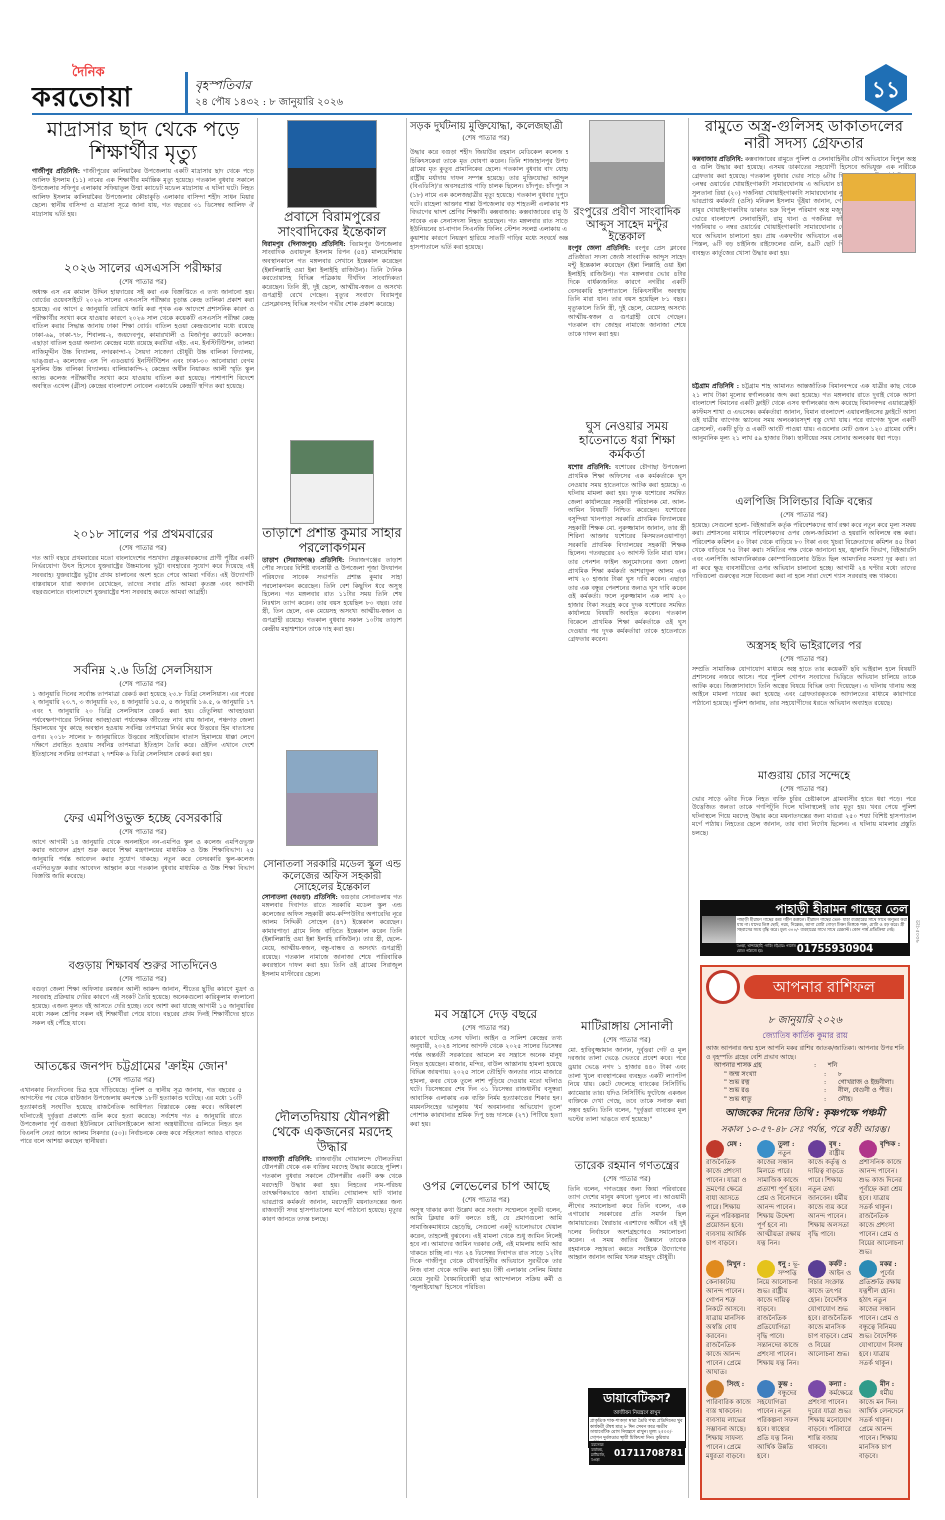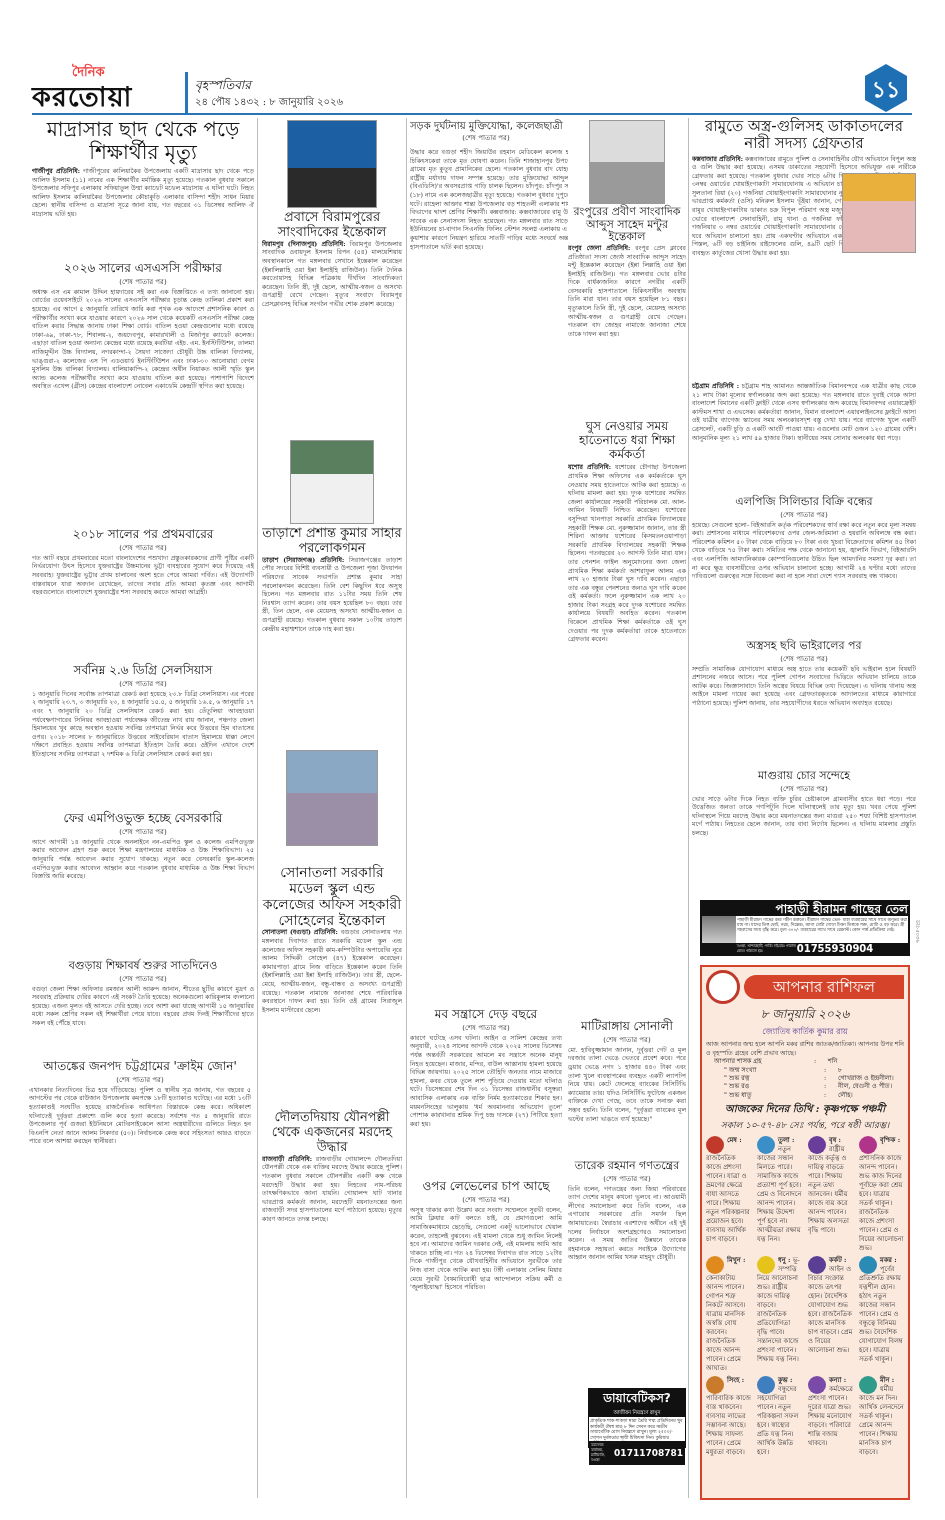--- a/index.html
+++ b/index.html
@@ -72,21 +72,21 @@
   <div class="sub">(শেষ পাতার পর)</div>
   <div class="txt" style="height:120px">আগে আগামী ১৪ জানুয়ারি থেকে অনলাইনে নন-এমপিও স্কুল ও কলেজ এমপিওভুক্ত করার আবেদন গ্রহণ শুরু করবে শিক্ষা মন্ত্রণালয়ের মাধ্যমিক ও উচ্চ শিক্ষাবিভাগ। ২৫ জানুয়ারি পর্যন্ত আবেদন করার সুযোগ থাকছে। নতুন করে বেসরকারি স্কুল-কলেজ এমপিওভুক্ত করার আবেদন আহ্বান করে গতকাল বুধবার মাধ্যমিক ও উচ্চ শিক্ষা বিভাগ বিজ্ঞপ্তি জারি করেছে।</div>
 </div>
 
 <div class="abs" style="left:32px;top:960px;width:222px">
   <div class="hl" style="font-size:11px">বগুড়ায় শিক্ষাবর্ষ শুরুর সাতদিনেও</div>
   <div class="sub">(শেষ পাতার পর)</div>
   <div class="txt" style="height:78px">বগুড়া জেলা শিক্ষা অফিসার রমজান আলী আকন্দ জানান, শীতের ছুটির কারণে মুদ্রণ ও সরবরাহ প্রক্রিয়ায় দেরির কারণে এই সংকট তৈরি হয়েছে। অনেকগুলো কারিকুলাম বদলানো হয়েছে। এজন্য মূলত বই আসতে দেরি হচ্ছে। তবে আশা করা যাচ্ছে আগামী ১৫ জানুয়ারির মধ্যে সকল শ্রেণির সকল বই শিক্ষার্থীরা পেয়ে যাবে। বছরের প্রথম দিনই শিক্ষার্থীদের হাতে সকল বই পৌঁছে যাবে।</div>
 </div>
 
-<div class="abs" style="left:29px;top:1060px;width:222px">
+<div class="abs" style="left:20px;top:1060px;width:222px">
   <div class="hl" style="font-size:12px">আতঙ্কের জনপদ চট্টগ্রামের 'ক্রাইম জোন'</div>
   <div class="sub">(শেষ পাতার পর)</div>
   <div class="txt" style="height:395px">এখানকার নিত্যদিনের চিত্র হয়ে দাঁড়িয়েছে। পুলিশ ও স্থানীয় সূত্র জানায়, গত বছরের ৫ আগস্টের পর থেকে রাউজান উপজেলায় কমপক্ষে ১৮টি হত্যাকাণ্ড ঘটেছে। এর মধ্যে ১৩টি হত্যাকাণ্ডই সংঘটিত হয়েছে রাজনৈতিক আধিপত্য বিস্তারকে কেন্দ্র করে। অধিকাংশ ঘটনাতেই দুর্বৃত্তরা প্রকাশ্যে গুলি করে হত্যা করেছে। সর্বশেষ গত ৫ জানুয়ারি রাতে উপজেলার পূর্ব গুজরা ইউনিয়নে মোটরসাইকেলে আসা অস্ত্রধারীদের গুলিতে নিহত হন বিএনপি নেতা জানে আলম সিকদার (৫০)। নির্বাচনকে কেন্দ্র করে সহিংসতা আরও বাড়তে পারে বলে আশঙ্কা করছেন স্থানীয়রা।</div>
 </div>
 
 <div class="abs colrule" style="left:257px;top:118px;height:1380px"></div>
 
 <div class="abs" style="left:262px;top:118px;width:140px">
   <div class="photo" style="width:90px;height:88px;margin:2px auto 0;background:linear-gradient(#1d5fa3 0 55%,#2a2a2a 55%)"></div>
   <div class="hl" style="font-size:13px;margin-top:2px">প্রবাসে বিরামপুরের সাংবাদিকের ইন্তেকাল</div>
@@ -94,21 +94,21 @@
 </div>
 
 <div class="abs" style="left:262px;top:440px;width:140px">
   <div class="photo" style="width:84px;height:84px;margin:0 auto;background:linear-gradient(#5a7f5f 0 40%,#f0f0f0 40%)"></div>
   <div class="hl" style="font-size:13px;margin-top:2px">তাড়াশে প্রশান্ত কুমার সাহার পরলোকগমন</div>
   <div class="txt" style="height:138px"><b>তাড়াশ (সিরাজগঞ্জ) প্রতিনিধি:</b> <span>সিরাজগঞ্জের তাড়াশ পৌর সদরের বিশিষ্ট ব্যবসায়ী ও উপজেলা পূজা উদযাপন পরিষদের সাবেক সভাপতি প্রশান্ত কুমার সাহা পরলোকগমন করেছেন। তিনি বেশ কিছুদিন ধরে অসুস্থ ছিলেন। গত মঙ্গলবার রাত ১১টার সময় তিনি শেষ নিঃশ্বাস ত্যাগ করেন। তার বয়স হয়েছিল ৮০ বছর। তার স্ত্রী, তিন ছেলে, এক মেয়েসহ অসংখ্য আত্মীয়-স্বজন ও গুণগ্রাহী রয়েছে। গতকাল বুধবার সকাল ১০টায় তাড়াশ কেন্দ্রীয় মহাশ্মশানে তাকে দাহ করা হয়।</span></div>
 </div>
 
 <div class="abs" style="left:262px;top:750px;width:140px">
   <div class="photo" style="width:92px;height:96px;margin:0 auto;background:linear-gradient(#8aa8c4 0 45%,#9b8fa8 45%)"></div>
-  <div class="hl" style="font-size:14px;margin-top:18px">সোনাতলা সরকারি মডেল স্কুল এন্ড কলেজের অফিস সহকারী সোহেলের ইন্তেকাল</div>
+  <div class="hl" style="font-size:10px;margin-top:12px">সোনাতলা সরকারি মডেল স্কুল এন্ড কলেজের অফিস সহকারী সোহেলের ইন্তেকাল</div>
   <div class="txt" style="height:118px"><b>সোনাতলা (বগুড়া) প্রতিনিধি:</b> <span>বগুড়ার সোনাতলায় গত মঙ্গলবার দিবাগত রাতে সরকারি মডেল স্কুল এন্ড কলেজের অফিস সহকারী কাম-কম্পিউটার অপারেটর নূরে আলম সিদ্দিকী সোহেল (৪৭) ইন্তেকাল করেছেন। কামারপাড়া গ্রামে নিজ বাড়িতে ইন্তেকাল করেন তিনি (ইন্নালিল্লাহি ওয়া ইন্না ইলাহি রাজিউন)। তার স্ত্রী, ছেলে-মেয়ে, আত্মীয়-স্বজন, বন্ধু-বান্ধব ও অসংখ্য গুণগ্রাহী রয়েছে। গতকাল নামাজে জানাজা শেষে পারিবারিক কবরস্থানে দাফন করা হয়। তিনি ওই গ্রামের সিরাজুল ইসলাম মাস্টারের ছেলে।</span></div>
 </div>
 
 <div class="abs" style="left:262px;top:1110px;width:140px">
   <div class="hl" style="font-size:13px">দৌলতদিয়ায় যৌনপল্লী থেকে একজনের মরদেহ উদ্ধার</div>
   <div class="txt" style="height:320px"><b>রাজবাড়ী প্রতিনিধি:</b> <span>রাজবাড়ীর গোয়ালন্দে দৌলতদিয়া যৌনপল্লী থেকে এক ব্যক্তির মরদেহ উদ্ধার করেছে পুলিশ। গতকাল বুধবার সকালে যৌনপল্লীর একটি কক্ষ থেকে মরদেহটি উদ্ধার করা হয়। নিহতের নাম-পরিচয় তাৎক্ষণিকভাবে জানা যায়নি। গোয়ালন্দ ঘাট থানার ভারপ্রাপ্ত কর্মকর্তা জানান, মরদেহটি ময়নাতদন্তের জন্য রাজবাড়ী সদর হাসপাতালের মর্গে পাঠানো হয়েছে। মৃত্যুর কারণ জানতে তদন্ত চলছে।</span></div>
 </div>
 
 <div class="abs colrule" style="left:406px;top:118px;height:1380px"></div>
 
@@ -206,21 +206,21 @@
     <span style="font-size:10px;font-weight:bold;font-family:'DejaVu Sans',sans-serif">01755930904</span>
   </div>
 </div>
 <div class="abs" style="left:914px;top:920px;font-size:5px;writing-mode:vertical-rl;color:#555">ডাঃ-৫০৩৬</div>
 
 <div class="abs rashi" style="left:700px;top:965px;width:210px;height:535px;padding:3px 4px">
   <div style="display:flex;align-items:center;height:34px">
     <div style="width:34px;height:34px;border-radius:50%;border:3px solid #c0392b;background:#fff"></div>
     <div style="flex:1;margin-left:4px;background:#d4432a;color:#fff;border-radius:14px 0 0 14px;font-size:15px;text-align:center;height:24px;line-height:24px;font-family:'DejaVu Sans',sans-serif">আপনার রাশিফল</div>
   </div>
-  <div style="text-align:center;font-size:12px;font-style:italic;margin-top:1px">৮ জানুয়ারি ২০২৬</div>
+  <div style="text-align:center;font-size:10px;font-style:italic;margin-top:8px">৮ জানুয়ারি ২০২৬</div>
   <div style="text-align:center;font-size:8px;color:#5a3f95">জ্যোতিষ কার্তিক কুমার রায়</div>
   <div class="txt" style="font-size:6.2px;margin-top:2px">আজ আপনার জন্ম হলে আপনি মকর রাশির জাতক/জাতিকা। আপনার উপর শনি ও বৃহস্পতি গ্রহের বেশি প্রভাব আছে।</div>
   <div id="rashi-attrs">
       <div style="display: flex; font-size: 6.4px; line-height: 8.4px; padding-left: 8px;">
         <span style="width: 100px;">আপনার শাসক গ্রহ</span>
         <span style="width: 14px;">:</span>
         <span>শনি</span>
       </div>
       <div style="display: flex; font-size: 6.4px; line-height: 8.4px; padding-left: 18px;">
         <span style="width: 100px;">" জন্ম সংখ্যা</span>

